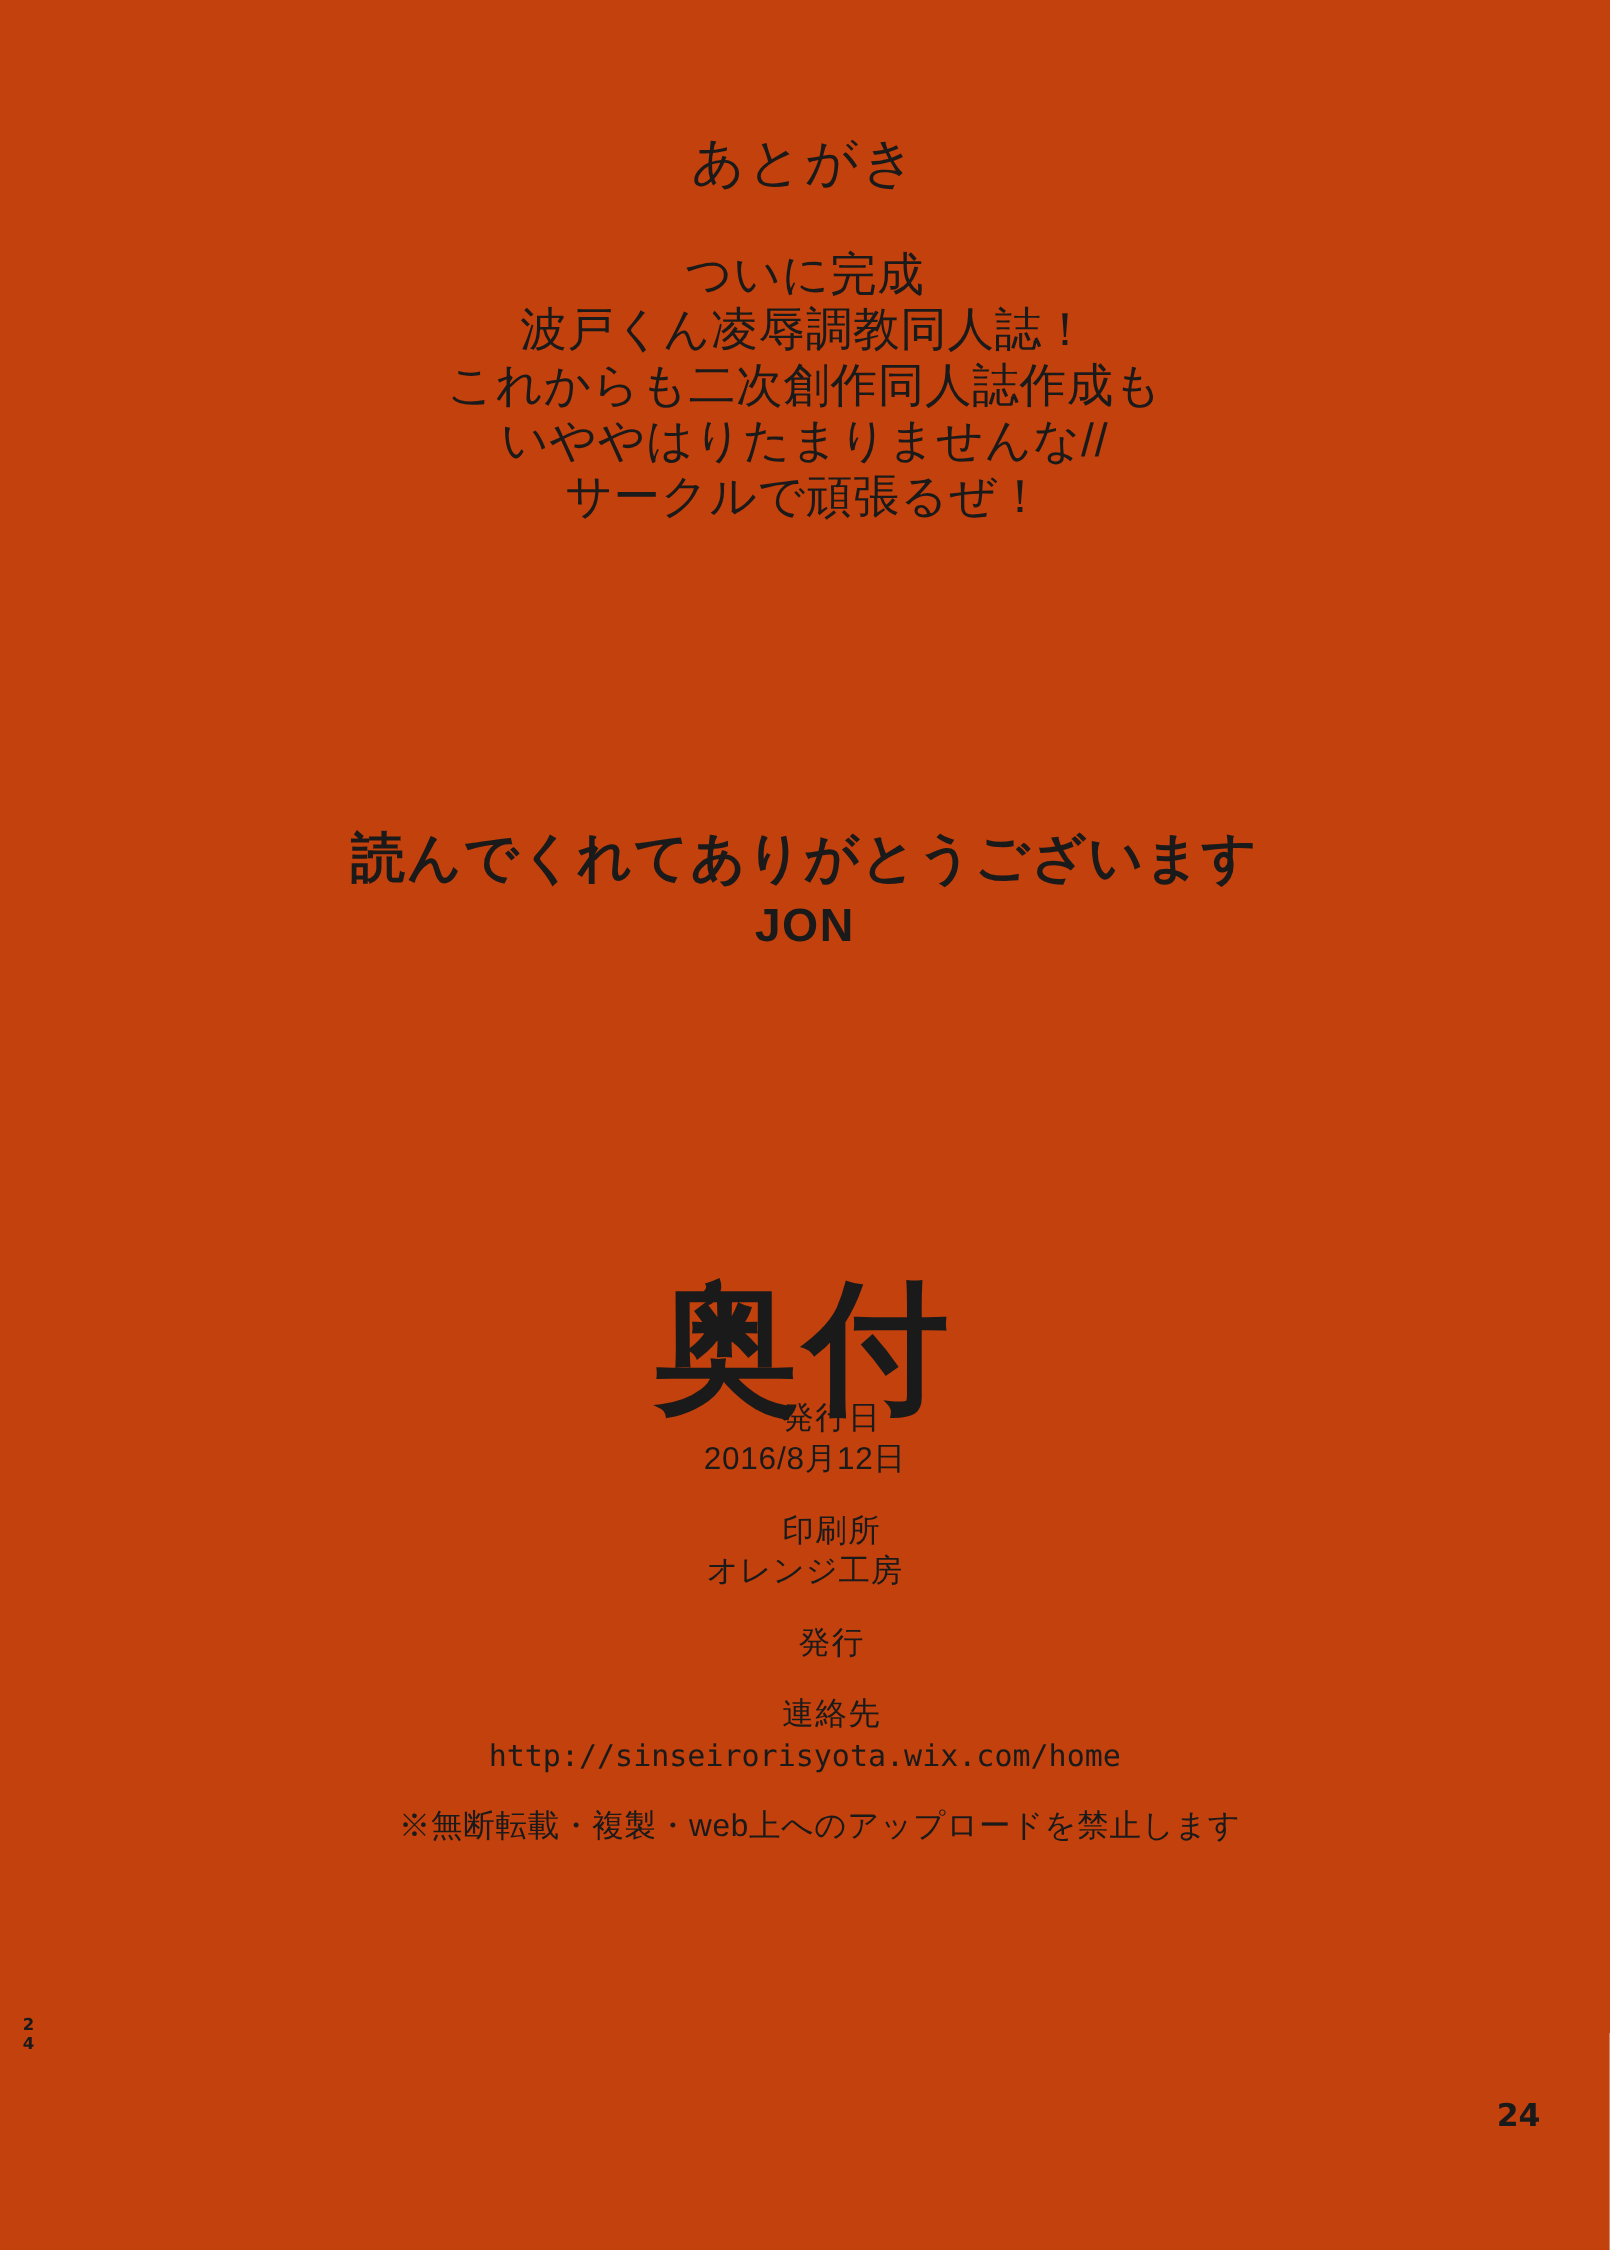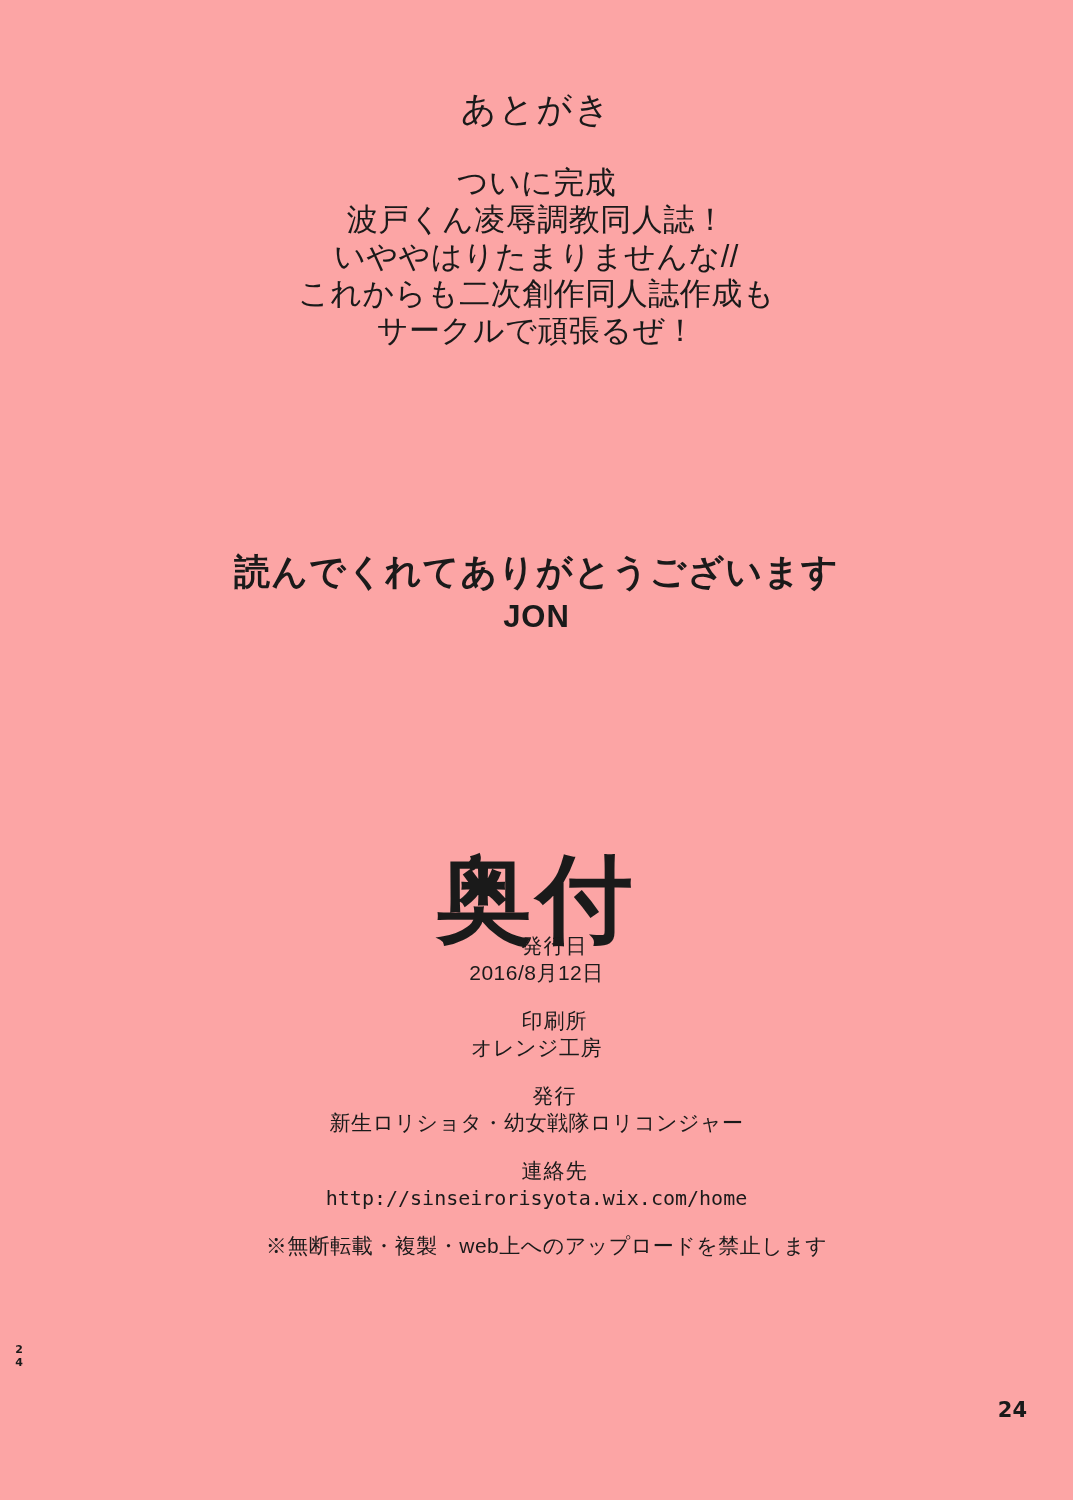--- a/index.html
+++ b/index.html
@@ -11,21 +11,21 @@
     width: 1073px;
     height: 1500px;
     position: relative;
     font-family: "Liberation Sans", sans-serif;
     color: #1a1a1a;
     overflow: hidden;
   }
   .page {
     position: absolute;
     inset: 0;
-    background: #fca5a5;
+    background: #c2410c;
   }
 
   
   .afterword {
     position: absolute;
     top: 86px;
     left: 0;
     width: 100%;
     text-align: center;
   }
@@ -147,22 +147,22 @@
 </head>
 <body>
 
 <div class="page">
 
   <section class="afterword">
     <div class="afterword-title">あとがき</div>
     <div class="afterword-body">
       <div>ついに完成</div>
       <div>波戸くん凌辱調教同人誌！</div>
+      <div>これからも二次創作同人誌作成も</div>
       <div>いややはりたまりませんな//</div>
-      <div>これからも二次創作同人誌作成も</div>
       <div>サークルで頑張るぜ！</div>
     </div>
   </section>
 
   <section class="thanks">
     <div class="thanks-line">読んでくれてありがとうございます</div>
     <div class="thanks-sign">JON</div>
   </section>
 
   <div class="colophon-heading">奥付</div>
@@ -171,21 +171,20 @@
     <div class="colophon-group">
       <div class="colophon-label">発行日</div>
       <div class="colophon-value">2016/8月12日</div>
     </div>
     <div class="colophon-group">
       <div class="colophon-label">印刷所</div>
       <div class="colophon-value">オレンジ工房</div>
     </div>
     <div class="colophon-group">
       <div class="colophon-label">発行</div>
-      <div class="colophon-value">新生ロリショタ・幼女戦隊ロリコンジャー</div>
     </div>
     <div class="colophon-group">
     </div>
     <div class="colophon-group">
       <div class="colophon-label">連絡先</div>
       <div class="colophon-value mono">http://sinseirorisyota.wix.com/home</div>
     </div>
     <div class="notice">※無断転載・複製・web上へのアップロードを禁止します</div>
   </section>
 

